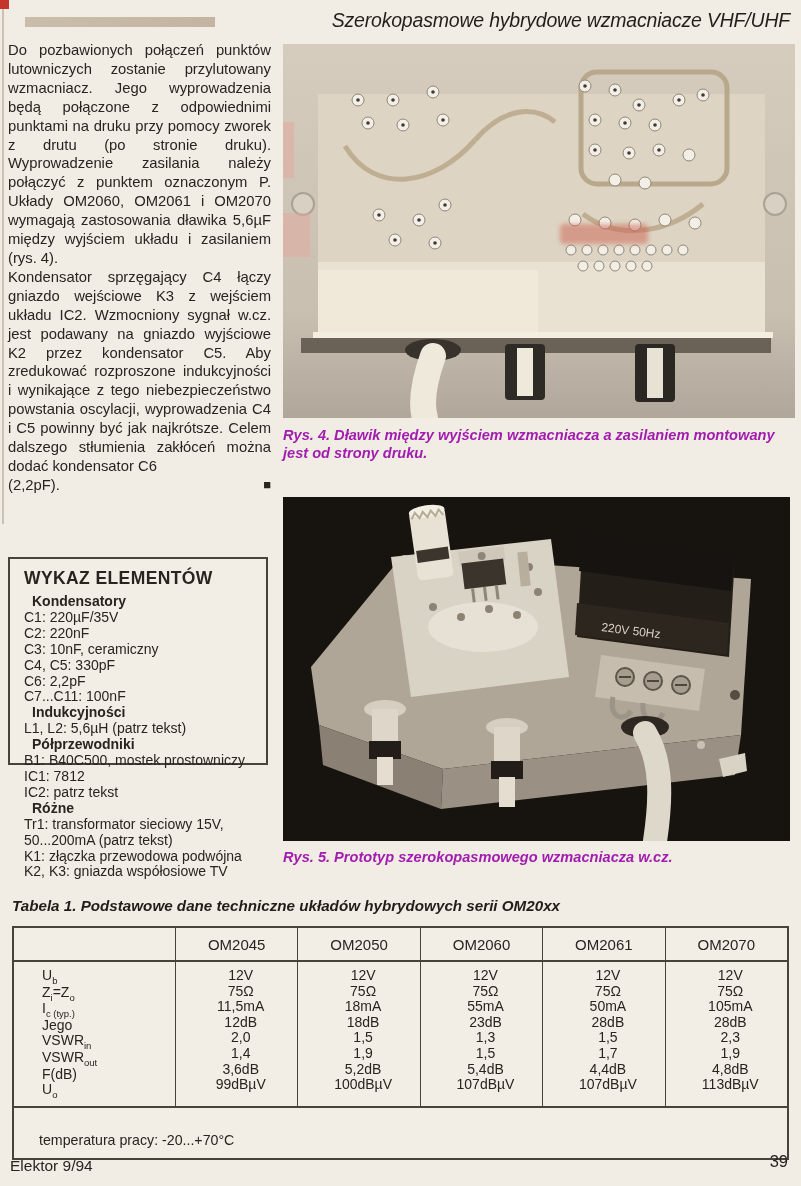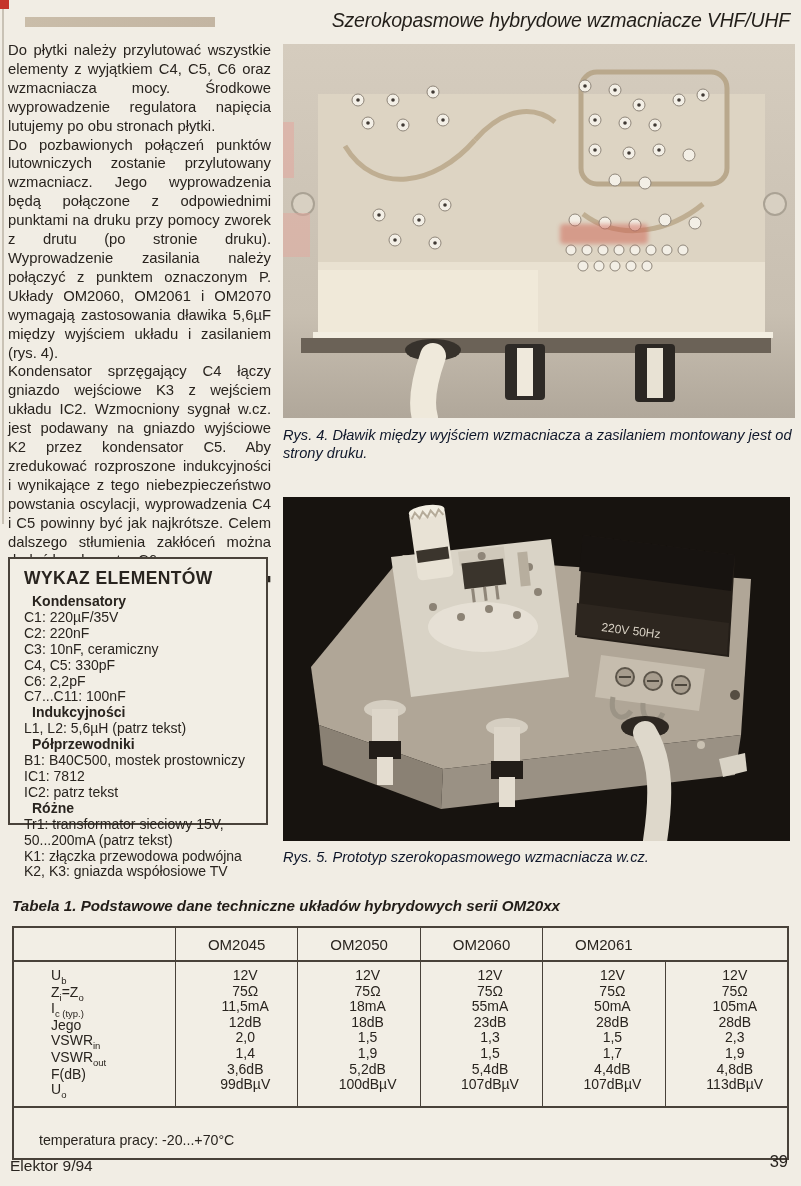--- a/index.html
+++ b/index.html
@@ -12,71 +12,70 @@
               background:linear-gradient(90deg,#cabda9,#c3b5a2);}
   .page-title{position:absolute;right:11px;top:9px;font-style:italic;font-weight:400;
               font-size:19.5px;letter-spacing:-0.2px;color:#221e19;white-space:nowrap;}
   
   .article{position:absolute;left:8px;top:41px;width:263px;font-size:14.8px;
            line-height:18.9px;text-align:justify;}
   .article p{margin:0;}
   .article .endline{display:flex;justify-content:space-between;align-items:center;}
   .end-marker{font-size:13px;line-height:18.9px;}
   
-  .parts{position:absolute;left:8px;top:557px;width:260px;height:268px;border:2px solid #49423a;
+  .parts{position:absolute;left:8px;top:557px;width:260px;height:208px;border:2px solid #49423a;
          box-sizing:border-box;padding:9px 6px 0 14px;background:#f2eee5;}
   .parts-title{font-weight:700;font-size:17.5px;letter-spacing:.4px;margin:0 0 5px 0;}
   .parts .line{font-size:14px;line-height:15.9px;white-space:nowrap;}
   .parts .b{font-weight:700;padding-left:8px;}
   
   .photo{position:absolute;display:block;}
   .fig4-photo{left:283px;top:44px;}
   .fig5-photo{left:283px;top:497px;}
-  .caption{position:absolute;font-style:italic;font-weight:400;font-size:14.6px;
-           line-height:17.5px;color:#0f172a;}
+  .caption{position:absolute;font-style:italic;font-weight:700;font-size:14.6px;
+           line-height:17.5px;color:#a21caf;}
   .fig4-caption{left:283px;top:427px;width:516px;}
   .fig5-caption{left:283px;top:849px;width:510px;}
   
   .artifact{position:absolute;pointer-events:none;}
   .af1{left:283px;top:122px;width:11px;height:56px;background:#e3a89e;opacity:.55;}
   .af2{left:283px;top:213px;width:27px;height:44px;background:#e3a89e;opacity:.5;}
   .af3{left:560px;top:224px;width:88px;height:20px;background:#cf6353;opacity:.5;
        filter:blur(2px);border-radius:4px;}
   
   .table-title{position:absolute;left:12px;top:897px;font-style:italic;font-weight:700;
                font-size:15.2px;color:#221d18;}
   .dtable{position:absolute;left:12px;top:926px;width:777px;border:2px solid #49423a;
           box-sizing:border-box;background:#f2eee5;}
   .thead{display:grid;grid-template-columns:161px repeat(5,1fr);
          border-bottom:2px solid #49423a;}
   .th{padding:8px 0 7px 0;text-align:center;font-size:15px;color:#2a251f;}
   .th+.th{border-left:1.5px solid #49423a;}
   .tbody{display:grid;grid-template-columns:161px repeat(5,1fr);}
-  .col{padding:6px 0 7px 17px;}
+  .col{padding:6px 0 7px 8px;}
   .col+.col{border-left:1.5px solid #49423a;}
   .lab{font-size:14px;line-height:15.6px;padding-left:20px;white-space:nowrap;}
   .val{font-size:14px;line-height:15.6px;text-align:center;}
   .sb{font-size:9.5px;position:relative;top:4px;letter-spacing:0;}
   .tfoot{border-top:2px solid #49423a;padding:24px 0 10px 25px;font-size:14.2px;}
   
   .footer-journal{position:absolute;left:10px;top:1157px;font-size:15.5px;}
   .footer-page{position:absolute;right:13px;top:1152px;font-size:16.5px;}
 </style>
 </head>
 <body>
 
 <div class="page">
 
   <div class="corner-red"></div>
   <div class="left-edge-line"></div>
   <div class="header-bar"></div>
   <div class="page-title">Szerokopasmowe hybrydowe wzmacniacze VHF/UHF</div>
 
   <div class="article">
-    <p>Do płytki należy przylutować wszystkie elementy z wyjątkiem C4, C5, C6 oraz wzmacniacza mocy. Środkowe wyprowadzenie regulatora napięcia lutujemy po obu stronach płytki.</p>
     <p>Do pozbawionych połączeń punktów lutowniczych zostanie przylutowany wzmacniacz. Jego wyprowadzenia będą połączone z odpowiednimi punktami na druku przy pomocy zworek z drutu (po stronie druku). Wyprowadzenie zasilania należy połączyć z punktem oznaczonym P. Układy OM2060, OM2061 i OM2070 wymagają zastosowania dławika 5,6µF między wyjściem układu i zasilaniem (rys. 4).</p>
     <p>Kondensator sprzęgający C4 łączy gniazdo wejściowe K3 z wejściem układu IC2. Wzmocniony sygnał w.cz. jest podawany na gniazdo wyjściowe K2 przez kondensator C5. Aby zredukować rozproszone indukcyjności i wynikające z tego niebezpieczeństwo powstania oscylacji, wyprowadzenia C4 i C5 powinny być jak najkrótsze. Celem dalszego stłumienia zakłóceń można dodać kondensator C6</p>
     <div class="endline">
       <span>(2,2pF).</span>
       <span class="end-marker">■</span>
     </div>
   </div>
 
   <div class="parts">
     <div class="parts-title">WYKAZ ELEMENTÓW</div>
@@ -283,20 +282,21 @@
   <div class="caption fig5-caption">Rys. 5. Prototyp szerokopasmowego wzmacniacza w.cz.</div>
 
   <div class="table-title">Tabela 1. Podstawowe dane techniczne układów hybrydowych serii OM20xx</div>
   <div class="dtable">
     <div class="thead">
       <div class="th"></div>
       <div class="th">OM2045</div>
       <div class="th">OM2050</div>
       <div class="th">OM2060</div>
       <div class="th">OM2061</div>
+      <div class="th">OM2070</div>
     </div>
     <div class="tbody">
       <div class="col">
         <div class="lab"><span>U</span><span class="sb">b</span></div>
         <div class="lab"><span>Z</span><span class="sb">i</span><span>=Z</span><span class="sb">o</span></div>
         <div class="lab"><span>I</span><span class="sb">c (typ.)</span></div>
         <div class="lab"><span>Jego</span></div>
         <div class="lab"><span>VSWR</span><span class="sb">in</span></div>
         <div class="lab"><span>VSWR</span><span class="sb">out</span></div>
         <div class="lab"><span>F(dB)</span></div>

